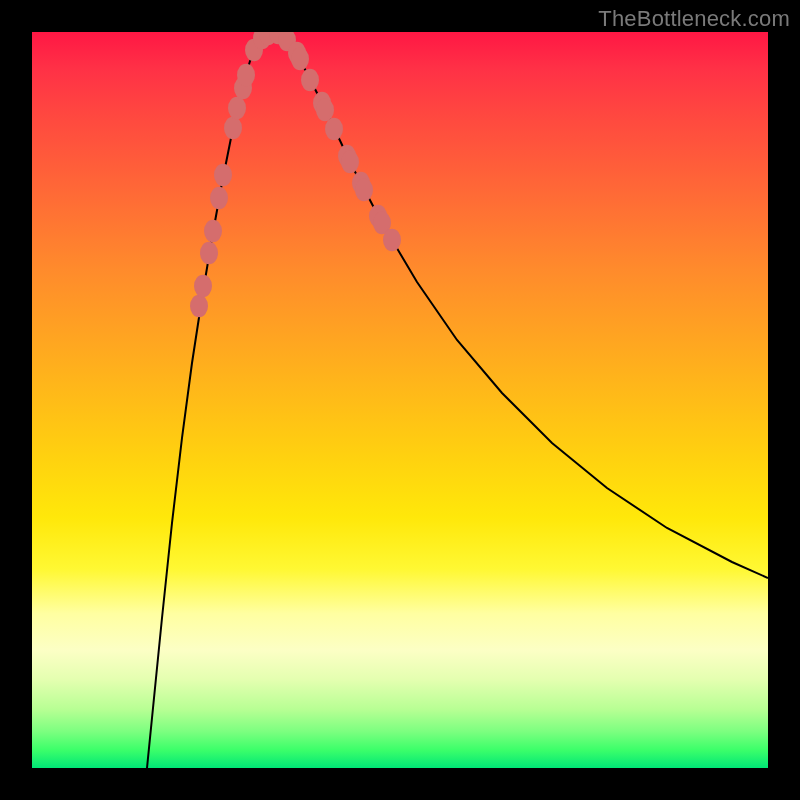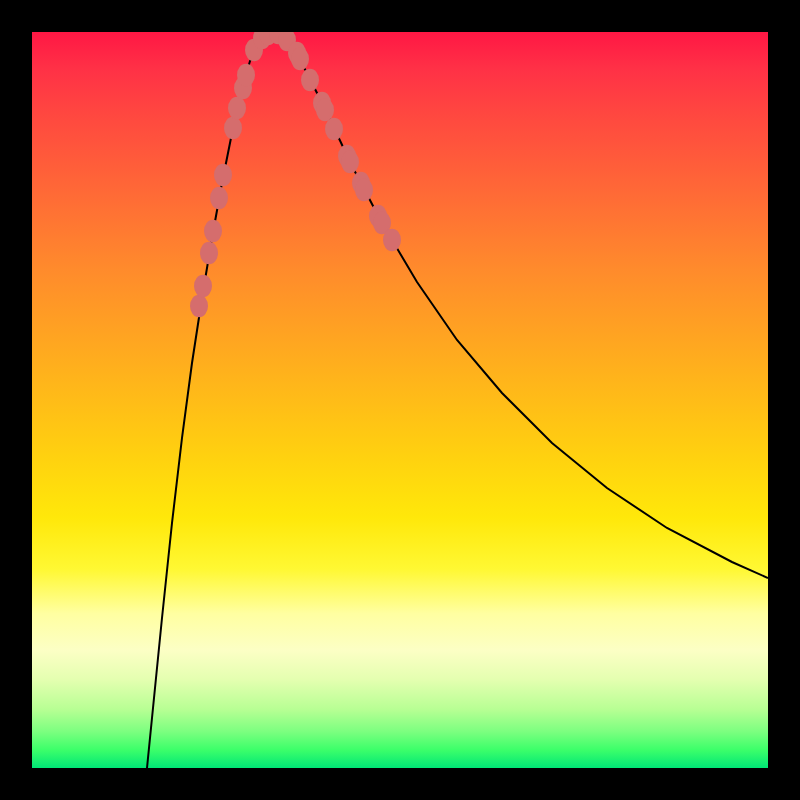--- a/index.html
+++ b/index.html
@@ -114,13 +114,14 @@
           <ellipse cx="318" cy="130" rx="9" ry="11.25" class="marker"></ellipse>
           <ellipse cx="329" cy="151" rx="9" ry="11.25" class="marker"></ellipse>
           <ellipse cx="332" cy="158" rx="9" ry="11.25" class="marker"></ellipse>
           <ellipse cx="346" cy="184" rx="9" ry="11.25" class="marker"></ellipse>
           <ellipse cx="350" cy="191" rx="9" ry="11.25" class="marker"></ellipse>
           <ellipse cx="360" cy="208" rx="9" ry="11.25" class="marker"></ellipse>
         </g>
     </svg>
   </div>
 
+  <div class="watermark">TheBottleneck.com</div>
 </div>
 
 </body></html>

